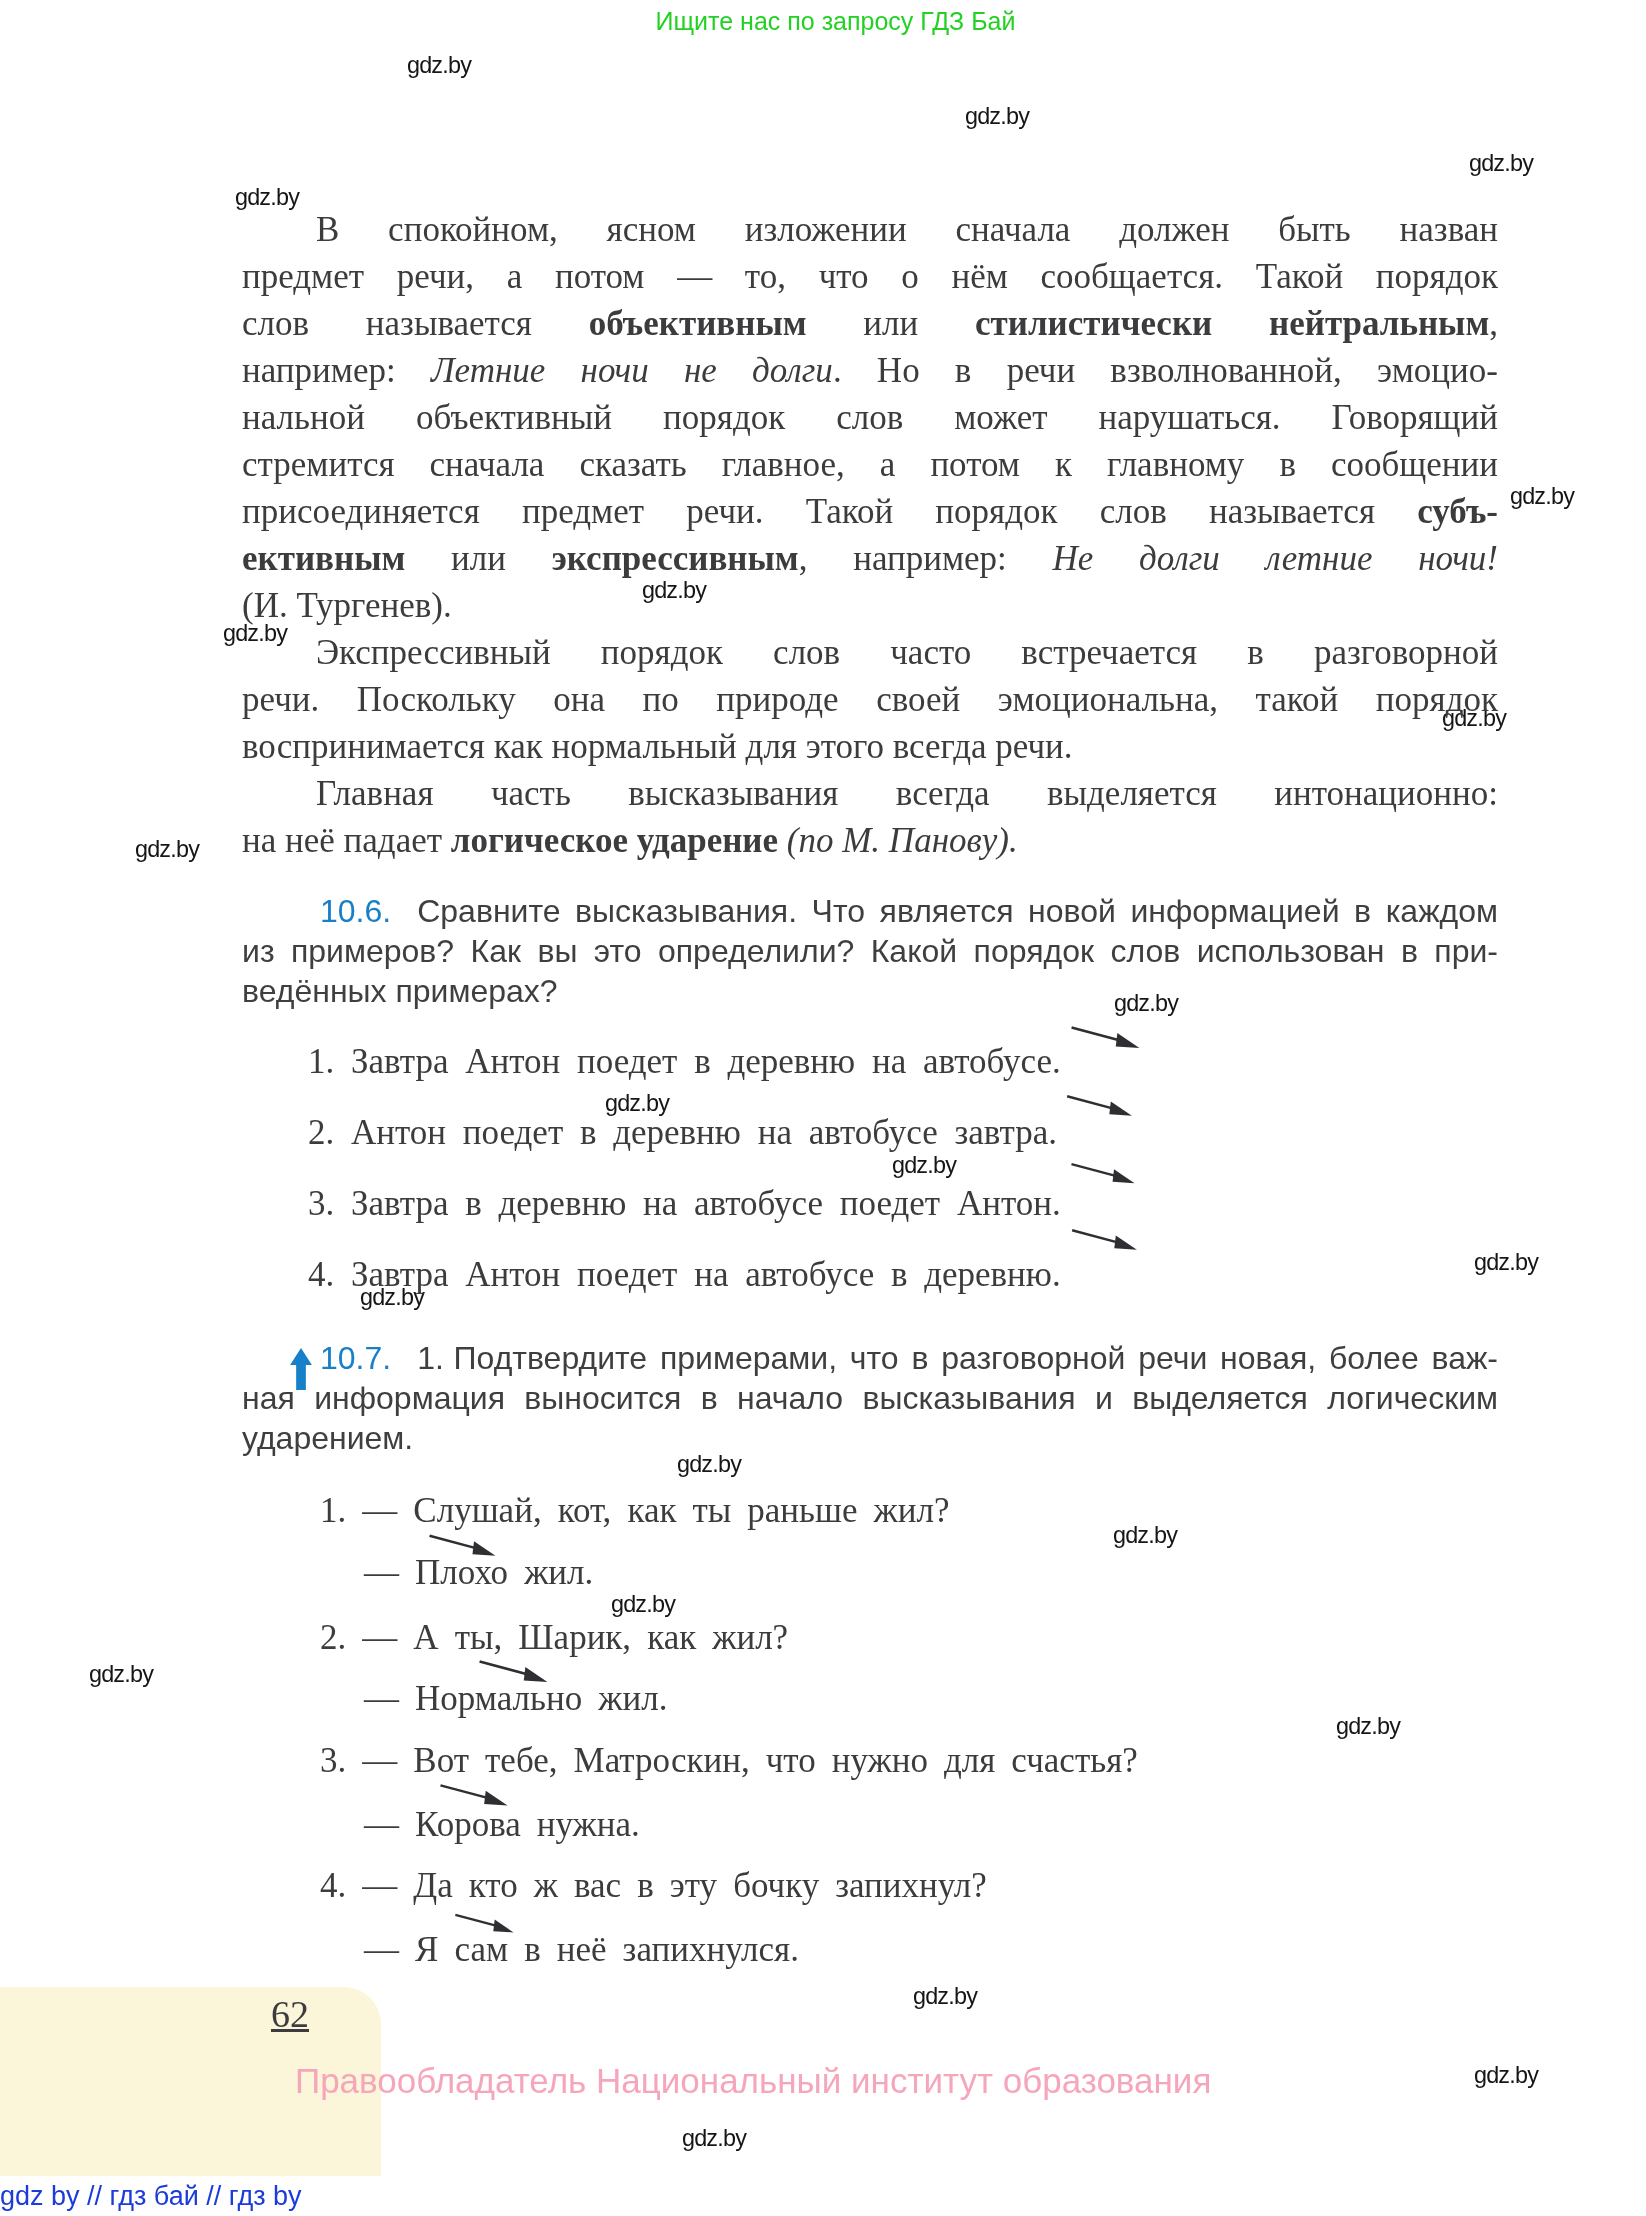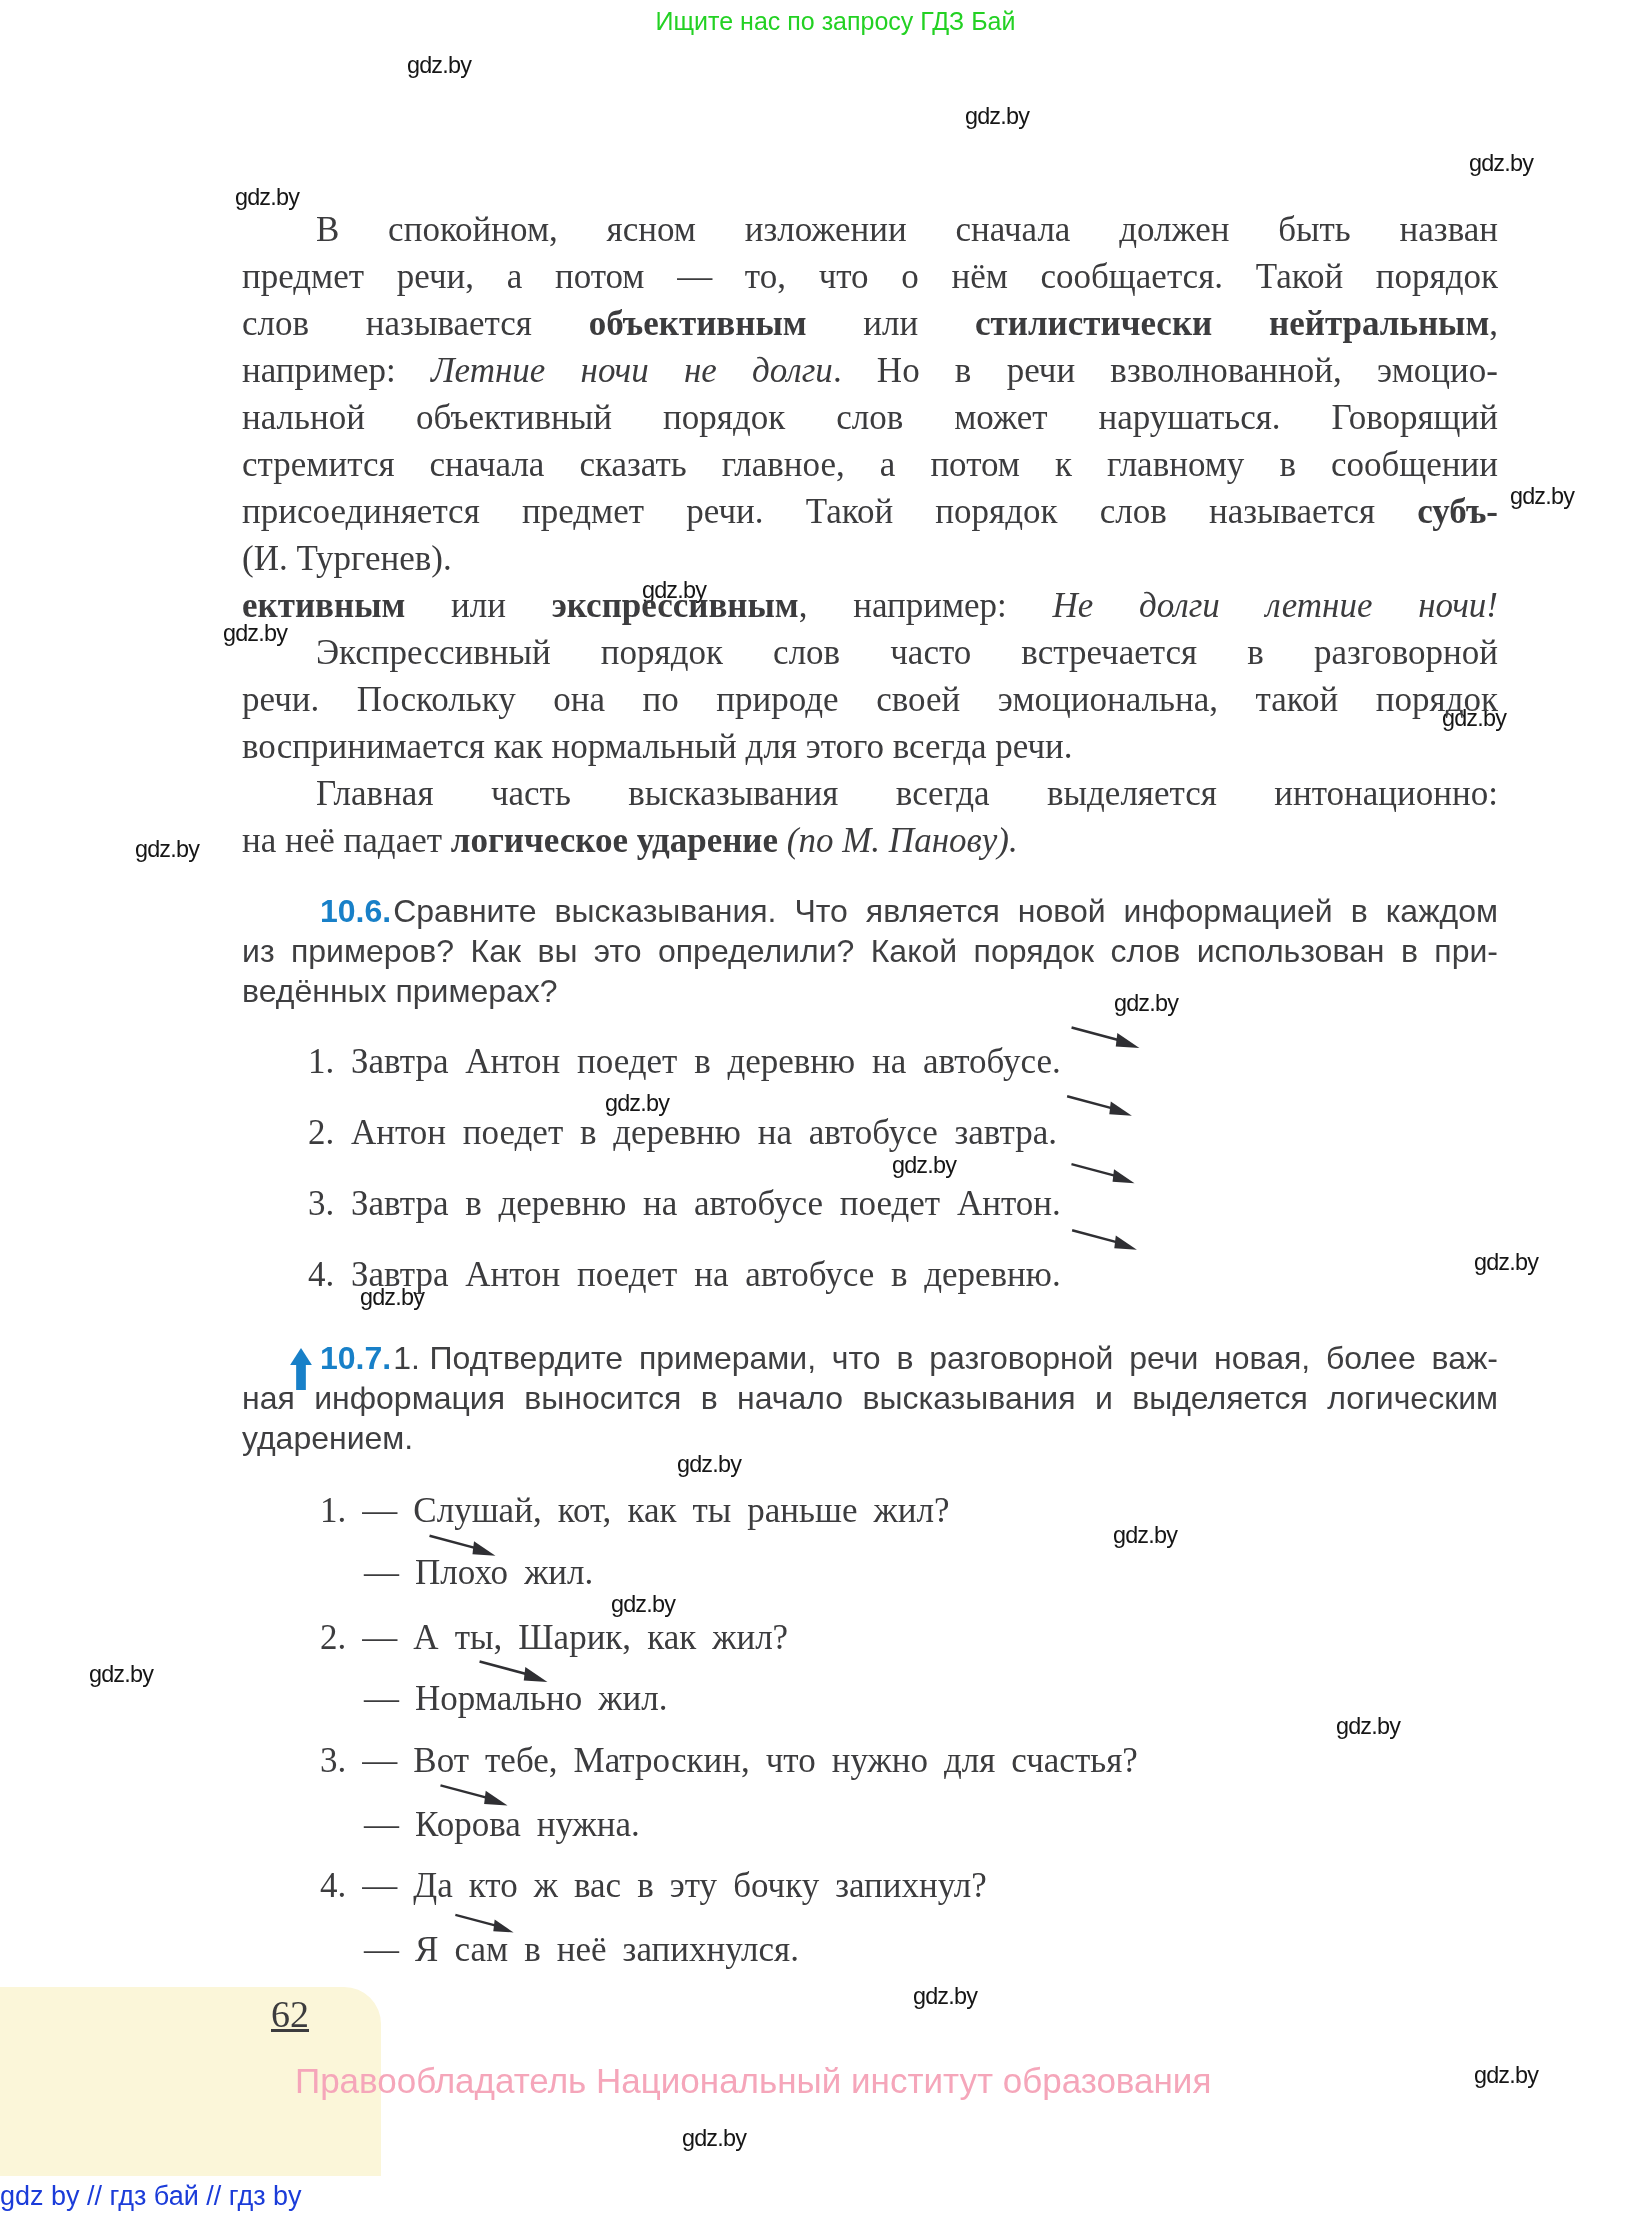--- a/index.html
+++ b/index.html
@@ -17,21 +17,21 @@
   .ln.just{text-align-last:justify;}
   .ln.ind{text-indent:74px;}
   .seg-b{font-weight:bold;}
   .seg-i{font-style:italic;}
   
   .exhead{position:absolute;left:242px;width:1256px;font-family:"Liberation Sans",sans-serif;
           font-size:32px;line-height:40px;color:#3f3f41;}
   .exhead .hl{height:40px;text-align:justify;}
   .exhead .hl.just{text-align-last:justify;}
   .exhead .hl.ind{text-indent:78px;}
-  .exnum{color:#1880c8;font-weight:bold;margin-right:2px;}
+  .exnum{color:#1880c8;font-weight:normal;margin-right:26px;}
   .tasknum{margin-right:9.7px;}
   
   .examples{position:absolute;left:308px;top:1038px;width:1209px;}
   .ex-item{font-size:35px;line-height:47px;height:47px;margin-bottom:24px;word-spacing:8px;white-space:nowrap;}
   
   .dline{position:absolute;font-size:35px;line-height:47px;word-spacing:7.3px;white-space:nowrap;color:#3c3c3e;}
   
   .arrow{position:absolute;}
   .arrow svg{display:block;width:100%;height:100%;}
   
@@ -79,22 +79,22 @@
   <span class="wm" style="left:714px;top:2138px">gdz.by</span>
 
   <div class="theory">
     <div class="ln just ind"><span>В спокойном, ясном изложении сначала должен быть назван</span></div>
     <div class="ln just"><span>предмет речи, а потом — то, что о нём сообщается. Такой порядок</span></div>
     <div class="ln just"><span>слов называется </span><span class="seg-b">объективным</span><span> или </span><span class="seg-b">стилистически нейтральным</span><span>,</span></div>
     <div class="ln just"><span>например: </span><span class="seg-i">Летние ночи не долги</span><span>. Но в речи взволнованной, эмоцио-</span></div>
     <div class="ln just"><span>нальной объективный порядок слов может нарушаться. Говорящий</span></div>
     <div class="ln just"><span>стремится сначала сказать главное, а потом к главному в сообщении</span></div>
     <div class="ln just"><span>присоединяется предмет речи. Такой порядок слов называется </span><span class="seg-b">субъ-</span></div>
+    <div class="ln just"><span class="seg-b">ективным</span><span> или </span><span class="seg-b">экспрессивным</span><span>, например: </span><span class="seg-i">Не долги летние ночи!</span></div>
     <div class="ln"><span>(И. Тургенев).</span></div>
-    <div class="ln just"><span class="seg-b">ективным</span><span> или </span><span class="seg-b">экспрессивным</span><span>, например: </span><span class="seg-i">Не долги летние ночи!</span></div>
     <div class="ln just ind"><span>Экспрессивный порядок слов часто встречается в разговорной</span></div>
     <div class="ln just"><span>речи. Поскольку она по природе своей эмоциональна, такой порядок</span></div>
     <div class="ln"><span>воспринимается как нормальный для этого всегда речи.</span></div>
     <div class="ln just ind"><span>Главная часть высказывания всегда выделяется интонационно:</span></div>
     <div class="ln"><span>на неё падает </span><span class="seg-b">логическое ударение </span><span class="seg-i">(по М. Панову).</span></div>
   </div>
 
   <div class="exhead" style="top:891px">
     <div class="hl just ind"><span class="exnum">10.6.</span><span>Сравните высказывания. Что является новой информацией в каждом</span></div>
     <div class="hl just"><span>из примеров? Как вы это определили? Какой порядок слов использован в при-</span></div>

